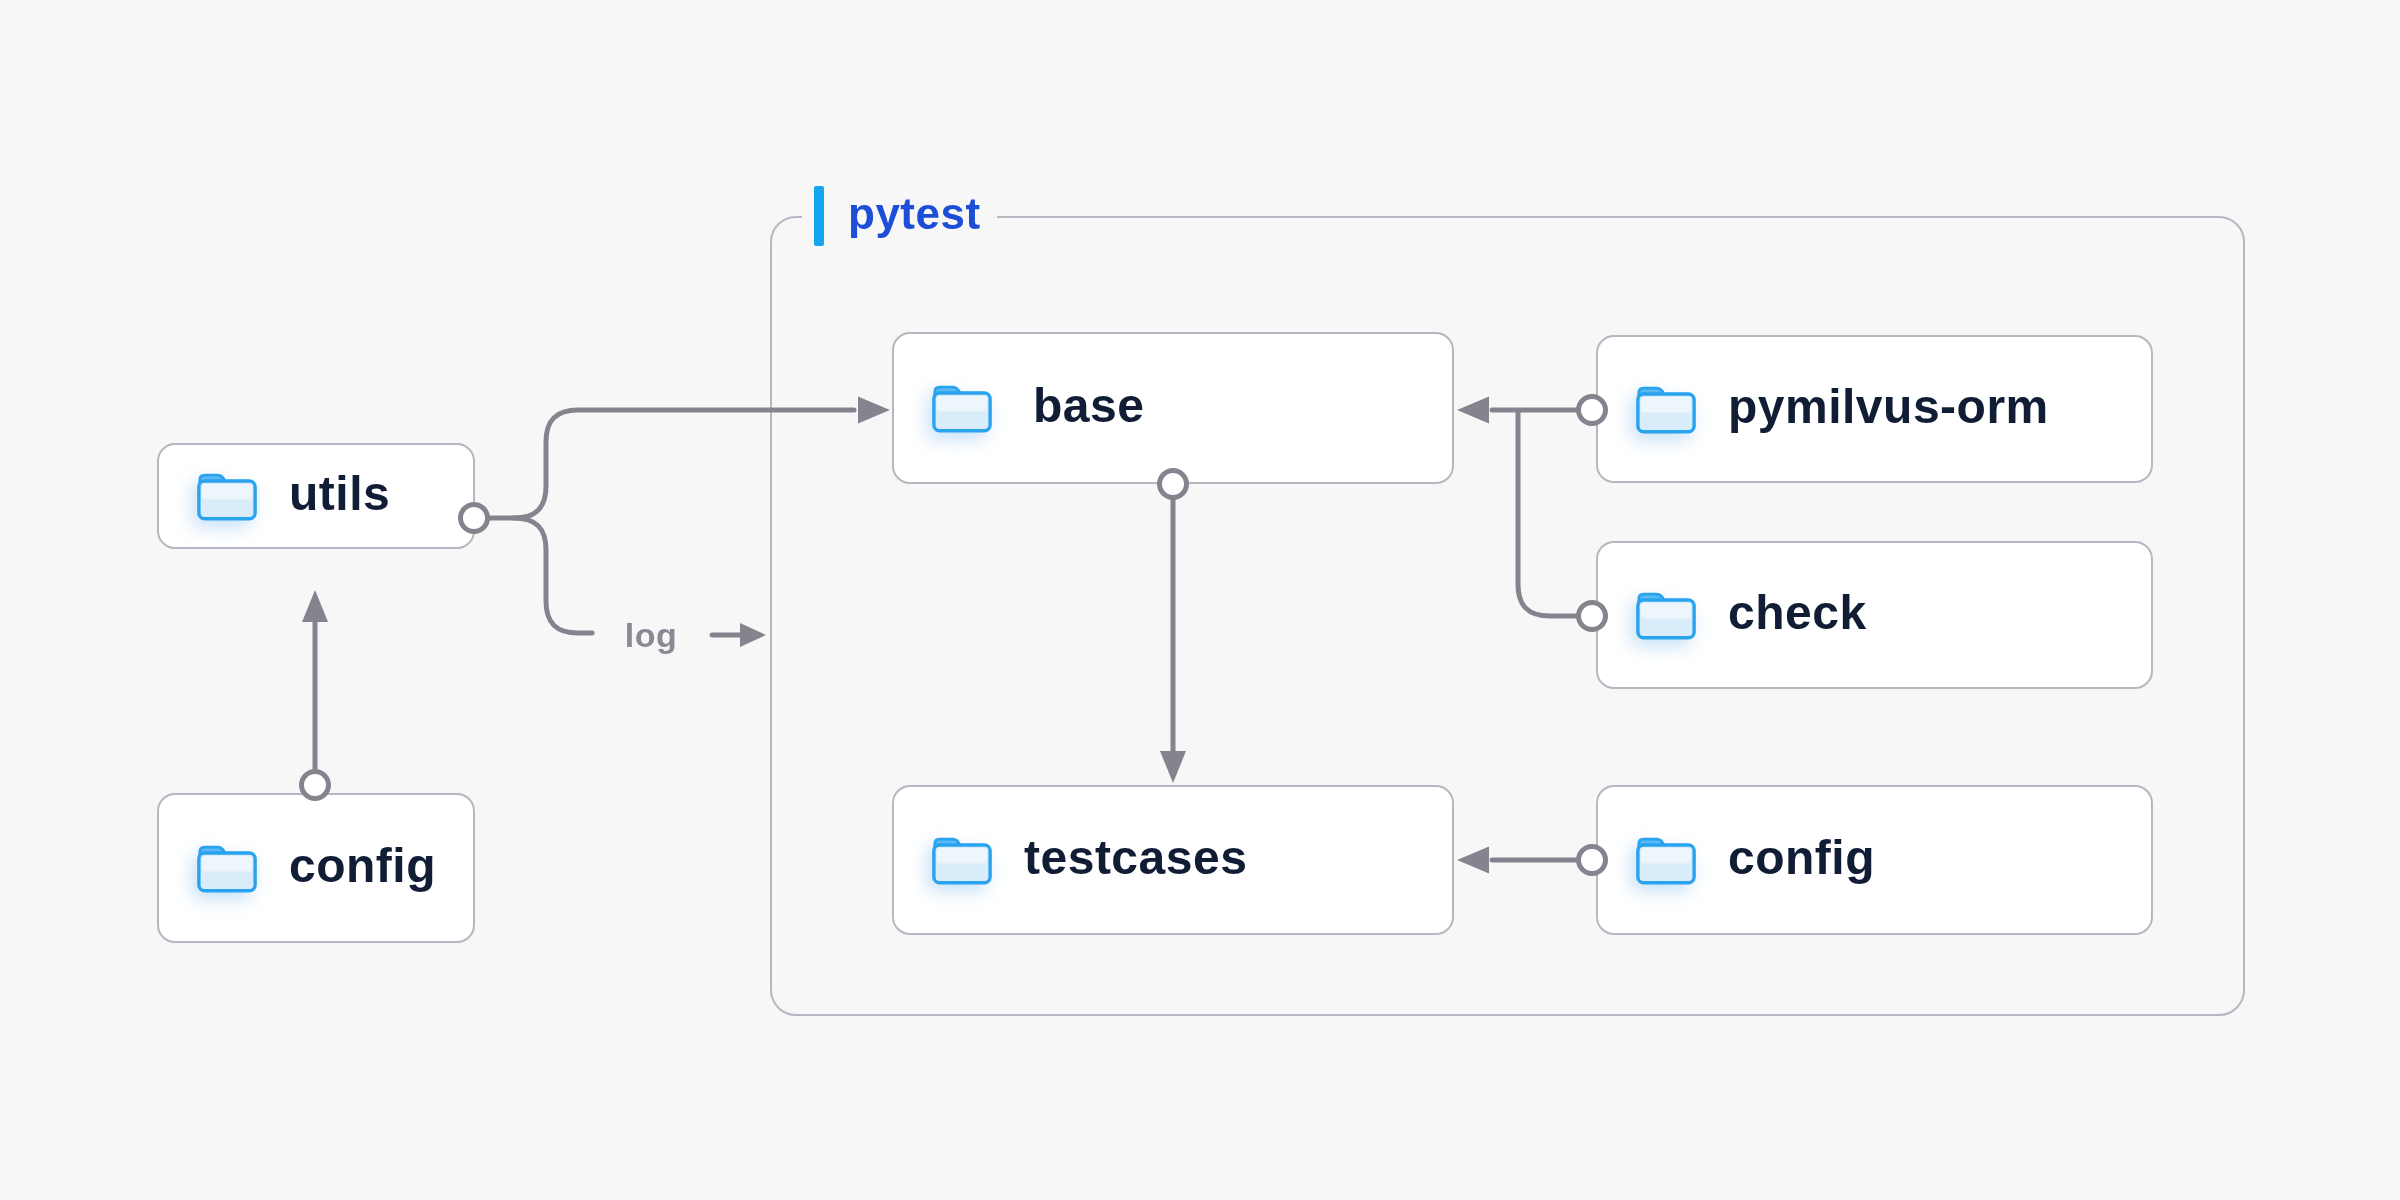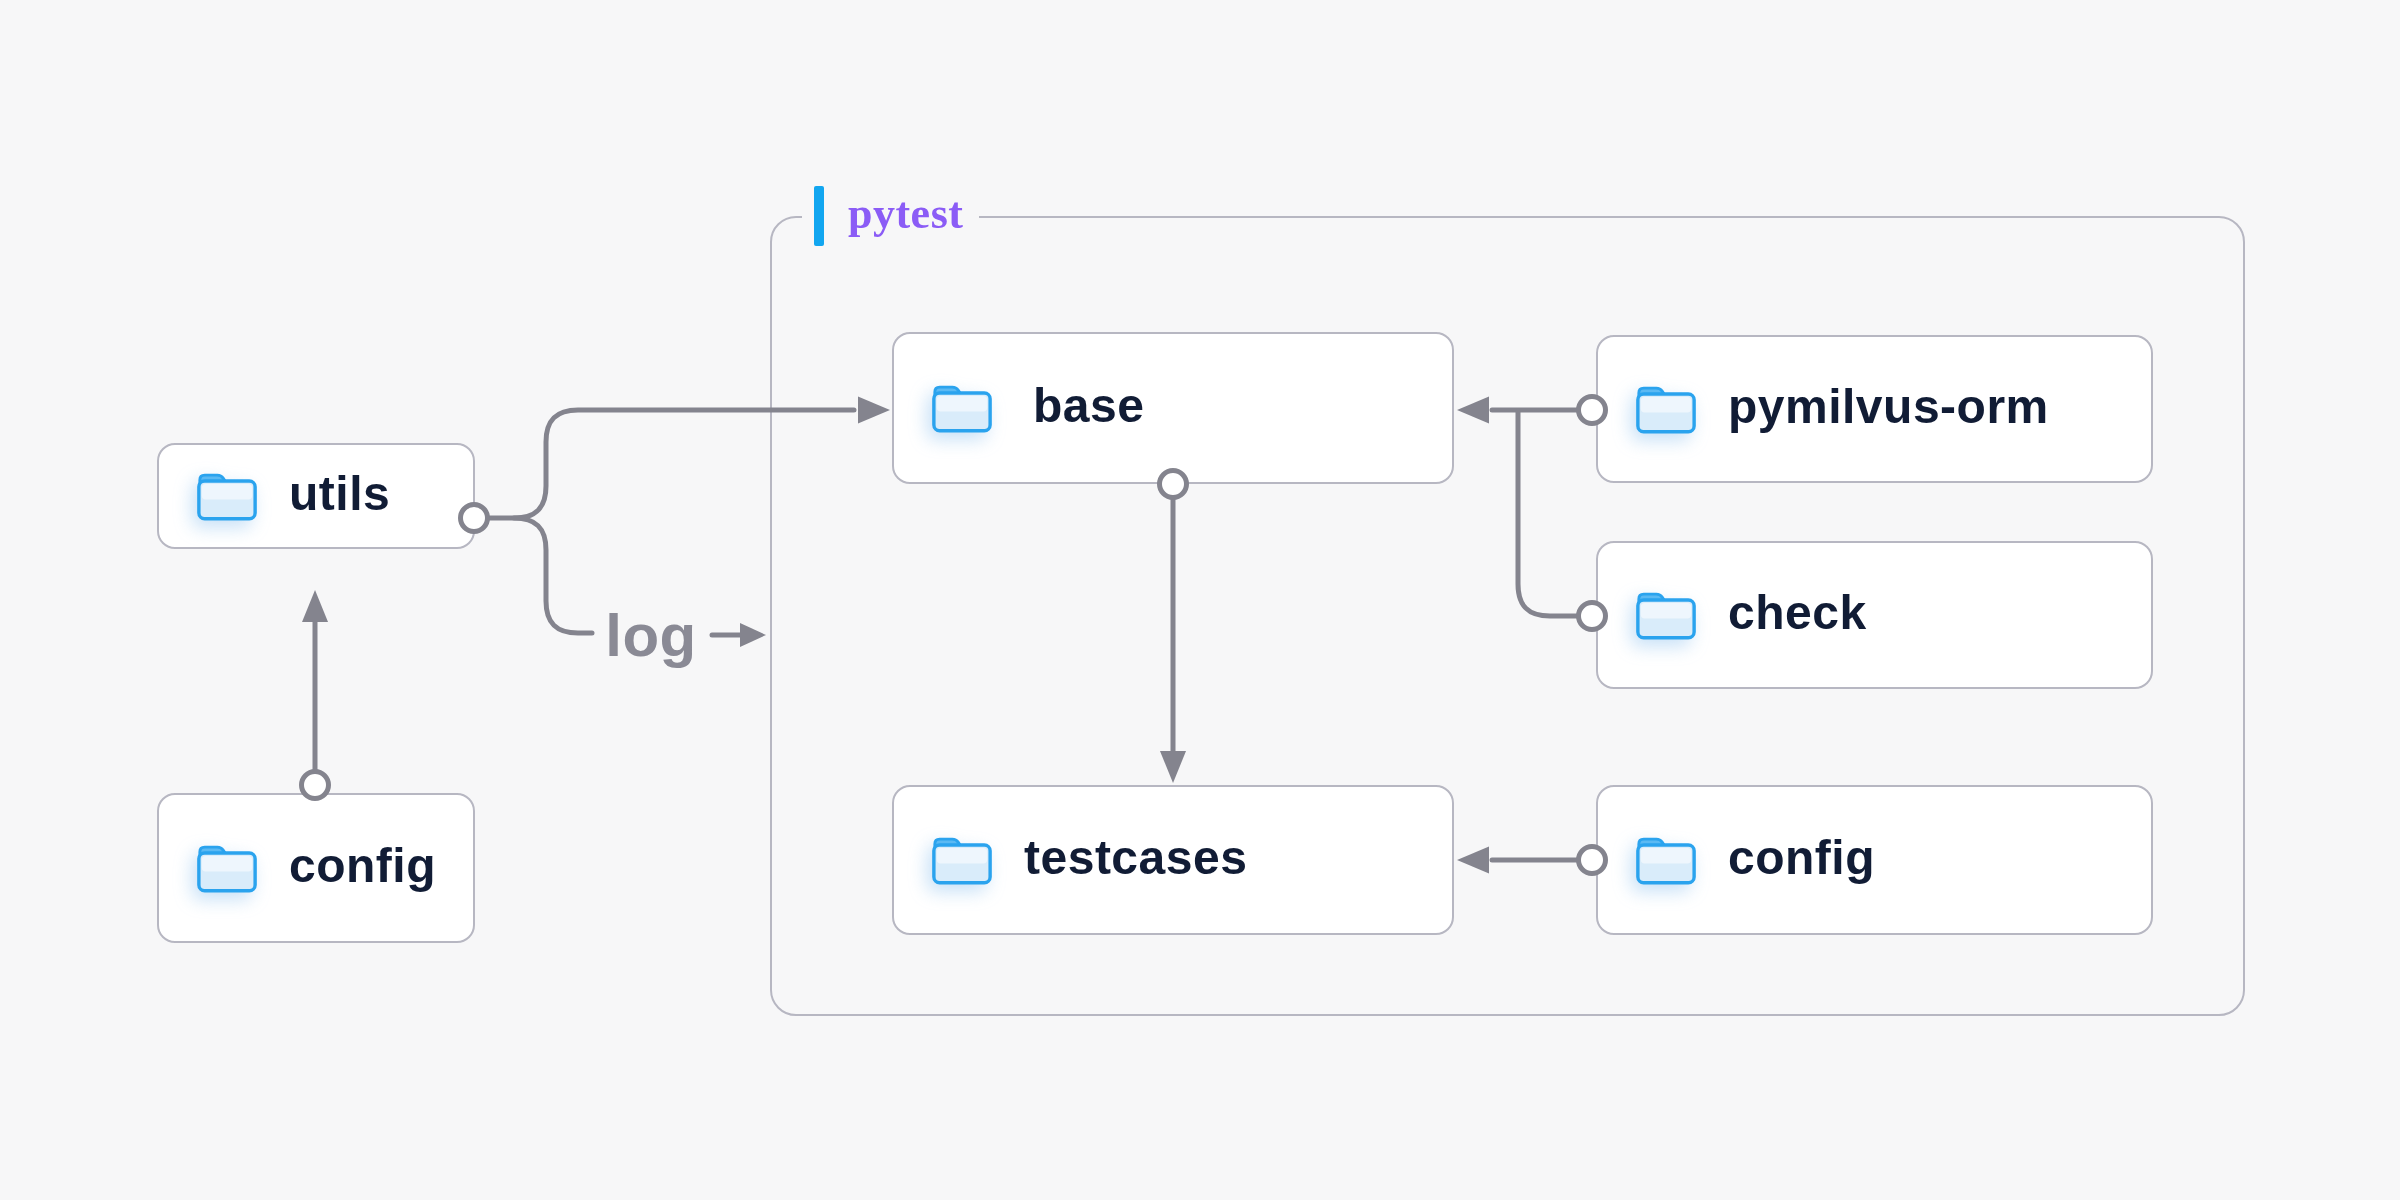--- a/index.html
+++ b/index.html
@@ -15,23 +15,22 @@
   }
   .group-label{
     position:absolute;left:802px;top:180px;height:72px;
     display:flex;align-items:center;gap:24px;
     padding:0 16px 0 12px;background:#f7f7f8;z-index:3;
   }
   .accent-bar{
     width:10px;height:60px;background:#12a6f0;border-radius:2px;flex:0 0 auto;
   }
   .group-label-text{
-    color:#8b5cf6;font-size:44px;font-weight:600;letter-spacing:0.5px;line-height:1;
+    color:#1d4ed8;font-size:44px;font-weight:600;letter-spacing:0.5px;line-height:1;
     padding-bottom:4px;
-    font-family:Liberation Serif, serif;
   }
   
   .node{
     position:absolute;display:flex;align-items:center;gap:30px;
     background:#ffffff;border:2px solid #b7b7c2;border-radius:18px;
     padding-left:36px;box-sizing:border-box;z-index:2;
   }
   .node-label{
     color:#111c35;font-size:48px;font-weight:600;letter-spacing:0.5px;line-height:1;
     padding-bottom:4px;
@@ -47,21 +46,21 @@
     width:64px;height:53px;flex:0 0 auto;
     filter:drop-shadow(-5px 7px 9px rgba(96,170,232,0.35));
   }
   
   .edges{
     position:absolute;left:0;top:0;width:2400px;height:1200px;
     z-index:4;pointer-events:none;
   }
   .edge-label{
     position:absolute;left:651px;top:635px;transform:translate(-50%,-50%);
-    color:#8a8a95;font-size:60px;font-weight:600;letter-spacing:0.5px;z-index:4;
+    color:#8a8a95;font-size:34px;font-weight:600;letter-spacing:0.5px;z-index:4;
   }
 </style>
 </head>
 <body>
 
 <div class="stage">
 
   <div class="group-box"></div>
   <div class="group-label">
     <span class="accent-bar"></span>

